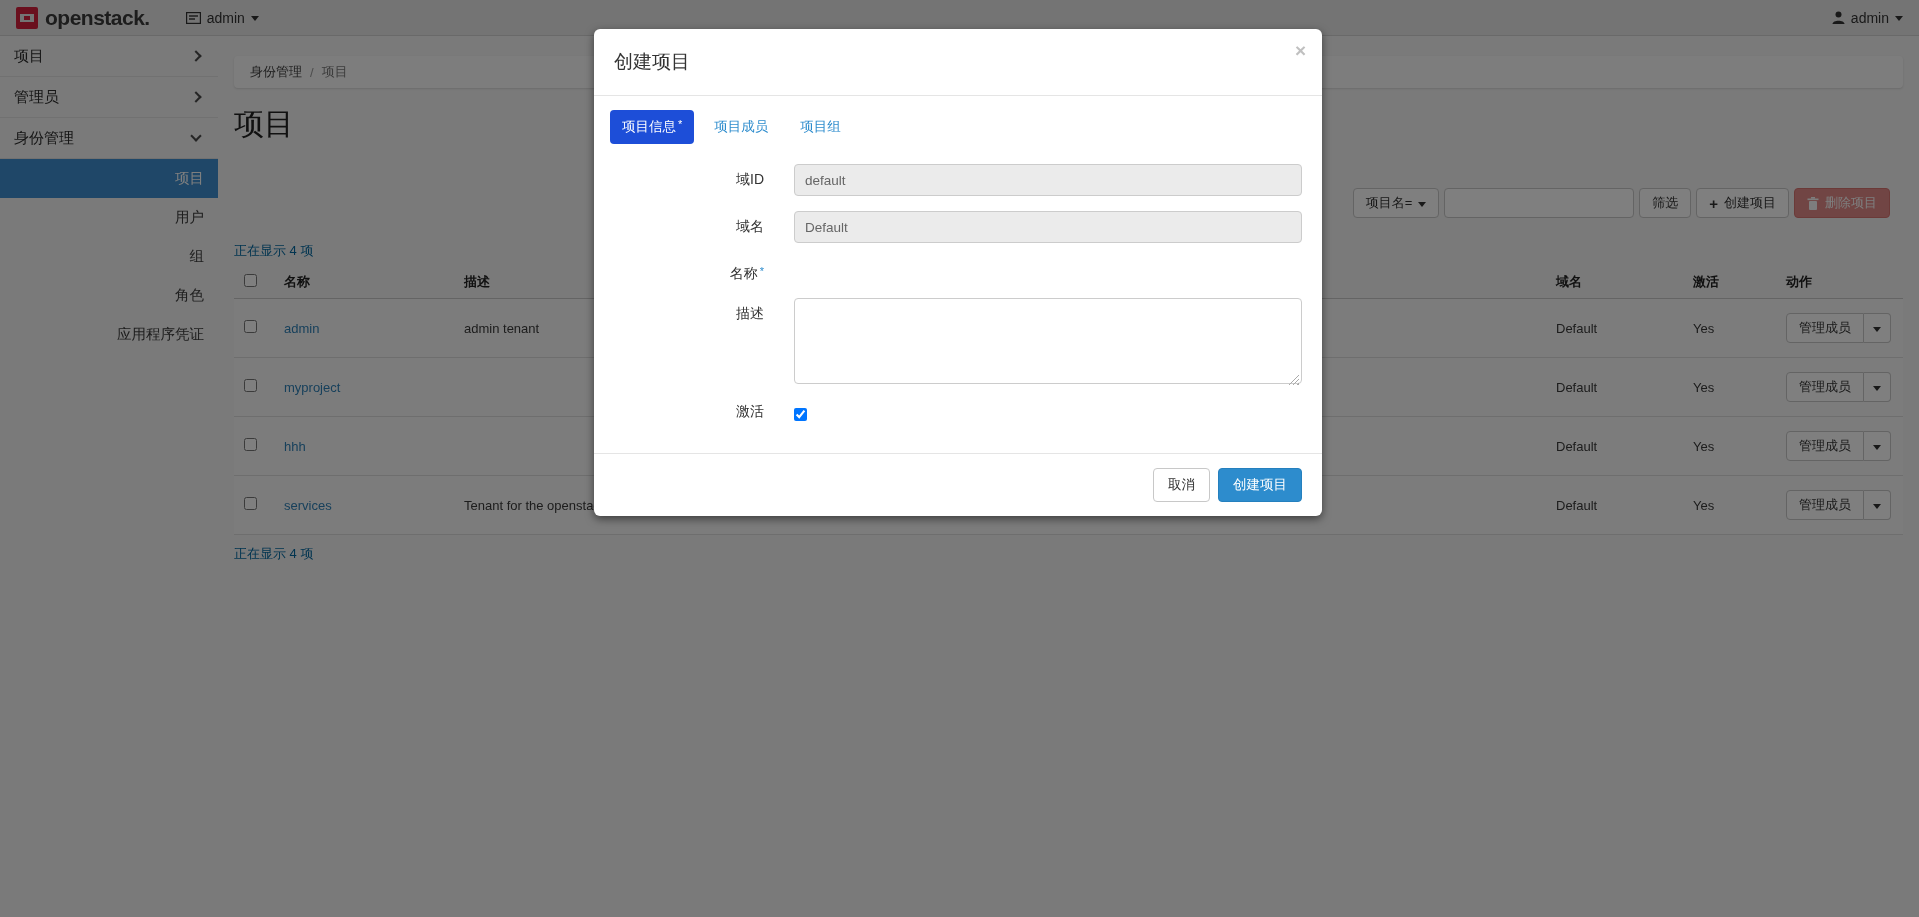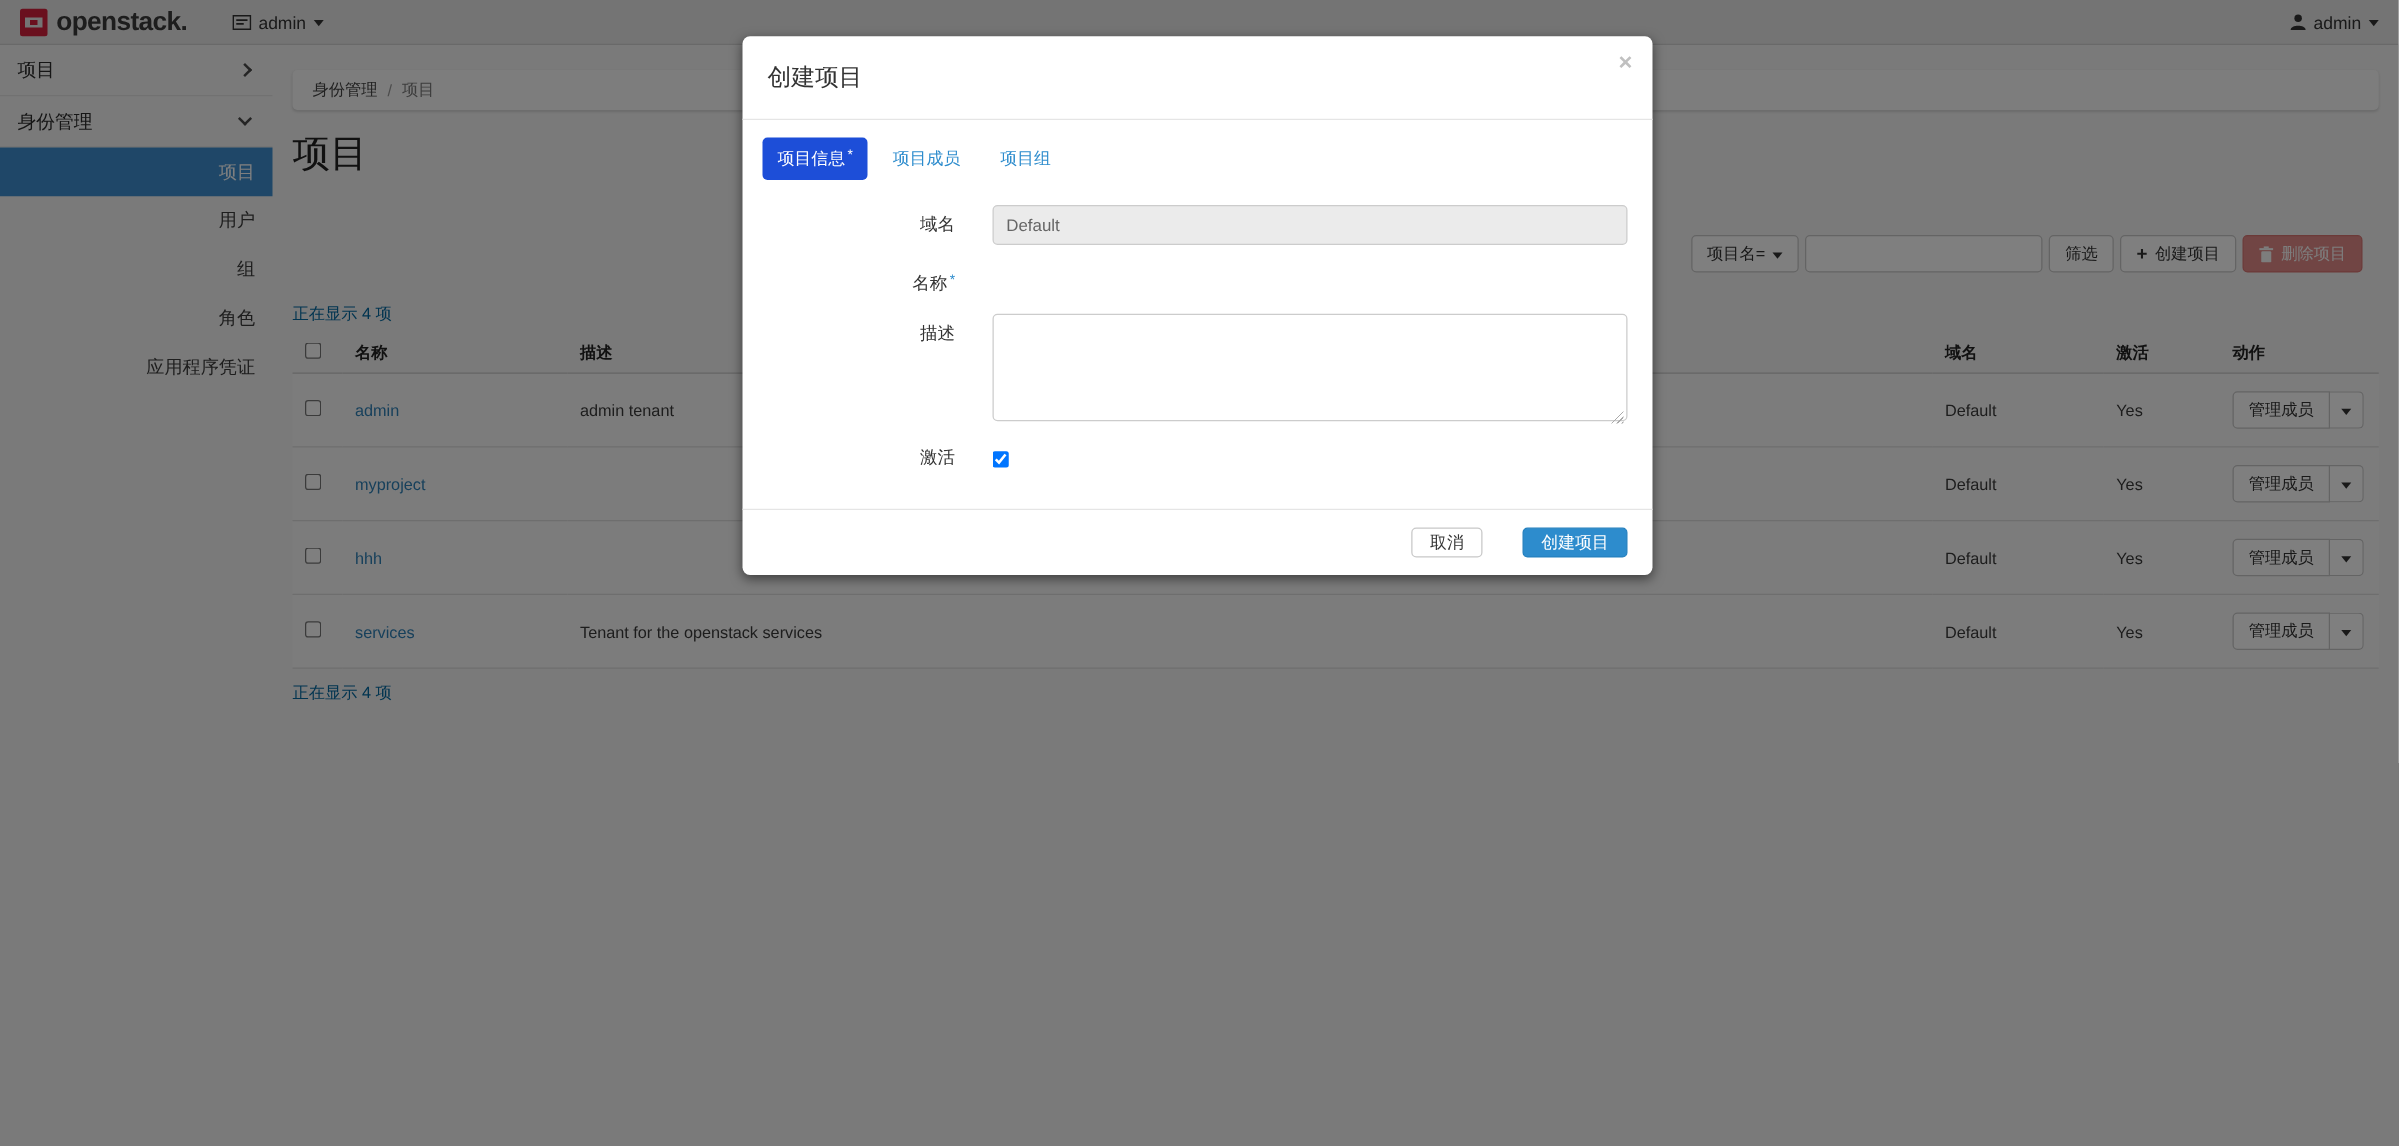--- a/index.html
+++ b/index.html
@@ -101,21 +101,21 @@
     padding:0 10px; font-size:13.5px; color:#555; background:#fff; font-family:inherit; }
   .text-input:disabled { background:#ebebeb; color:#666; }
   .form-textarea { width:100%; height:86px; border:1px solid #ccc; border-radius:4px;
     padding:6px 10px; font-size:13.5px; color:#555; resize:none; font-family:inherit; }
   .grip { position:absolute; right:3px; bottom:3px; width:11px; height:11px; pointer-events:none;
     background:repeating-linear-gradient(135deg, transparent 0 2px, #aaa 2px 3px);
     clip-path:polygon(100% 0, 100% 100%, 0 100%); }
   .check-row { padding-top:4px; }
   .modal-footer { margin-top:28px; padding:14px 20px; border-top:1px solid #e5e5e5;
     display:flex; justify-content:flex-end; gap:8px; }
-  .btn-lg { height:24px; padding:0 14px; font-size:13.5px;margin-left:24px; }
+  .btn-lg { height:34px; padding:0 14px; font-size:13.5px; }
   .btn-primary { background:#2d8ccd; border-color:#2580be; color:#fff; }
 </style>
 </head>
 <body>
 
 <div class="navbar">
   <div class="brand">
     <span class="logo-mark"></span>
     <span class="brand-text">openstack.</span>
   </div>
@@ -134,20 +134,24 @@
         <path d="M0.5 13 C0.5 8.5 12.5 8.5 12.5 13 Z" fill="#333"></path>
       </svg>
     <span>admin</span>
     <span class="caret"></span>
   </div>
 </div>
 
 <div class="sidebar">
   <div class="side-item">
     <span>项目</span>
+    <span class="chev right"></span>
+  </div>
+  <div class="side-item">
+    <span>管理员</span>
     <span class="chev right"></span>
   </div>
   <div class="side-item">
     <span>身份管理</span>
     <span class="chev down" style="margin-left:auto;"></span>
   </div>
   <div class="side-sub">
     <div class="side-sub-item active">项目</div>
     <div class="side-sub-item">用户</div>
     <div class="side-sub-item">组</div>
@@ -276,20 +280,26 @@
   <div class="modal-tabs">
     <span class="tab-pill active">
       <span>项目信息</span><span class="req-mark">*</span>
     </span>
     <span class="tab-pill">项目成员</span>
     <span class="tab-pill">项目组</span>
   </div>
 
   <div class="modal-form">
     <div class="form-row">
+      <div class="form-label">域ID</div>
+      <div class="form-field">
+        <input class="text-input" value="default" disabled="disabled" style="">
+      </div>
+    </div>
+    <div class="form-row">
       <div class="form-label">域名</div>
       <div class="form-field">
         <input class="text-input" value="Default" disabled="disabled" style="">
       </div>
     </div>
     <div class="form-row">
       <div class="form-label">
         <span>名称</span><span class="req-mark blue">*</span>
       </div>
     </div>

